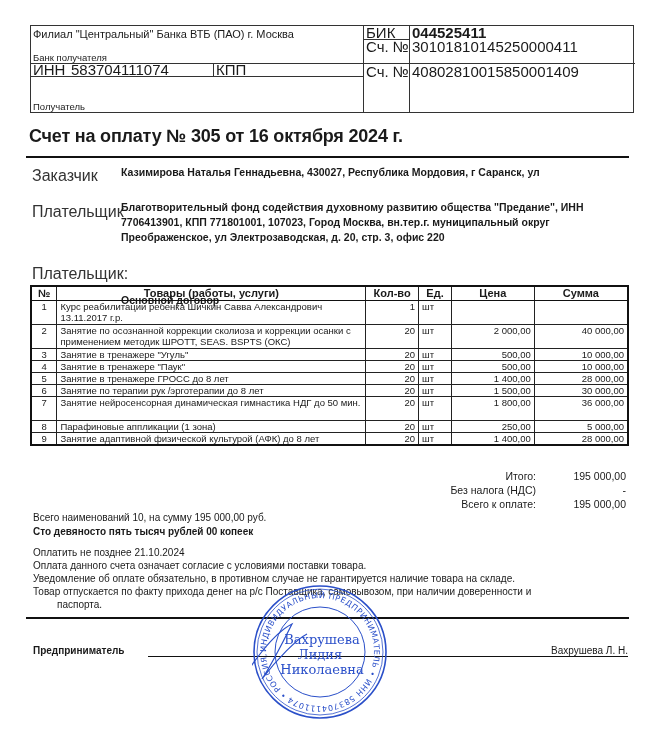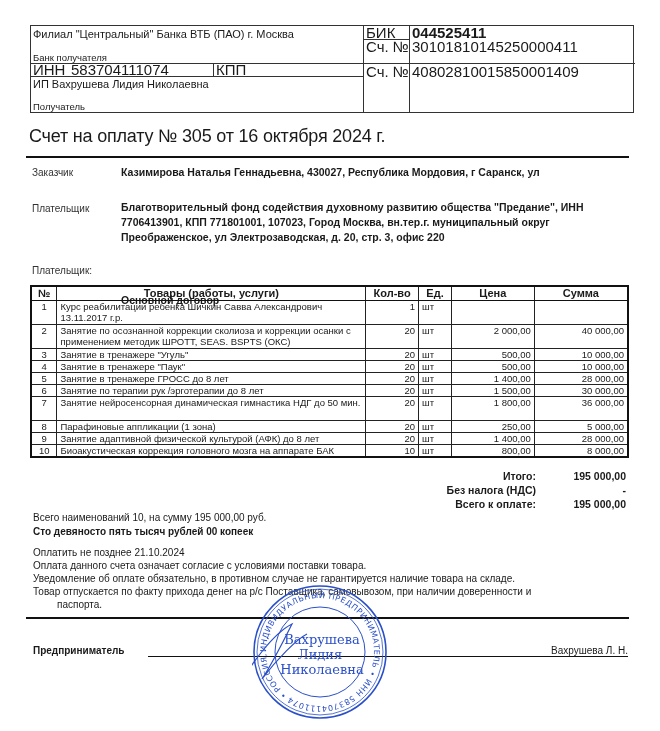--- a/index.html
+++ b/index.html
@@ -9,37 +9,37 @@
   }
   .abs { position: absolute; }
   
   .bank {
     position: absolute; left: 30px; top: 25px; width: 604px; height: 88px;
     border: 1px solid #333; box-sizing: border-box;
   }
   .bank .cell { position: absolute; font-size: 15px; line-height: 12px; }
   .bank .line { position: absolute; background: #333; }
   .title {
-    position: absolute; left: 29px; top: 126px; font-size: 18px; font-weight: normal; letter-spacing: -0.2px;
+    position: absolute; left: 29px; top: 126px; font-size: 18px; font-weight: bold; letter-spacing: -0.2px;
   }
   .rule-thick { position: absolute; left: 26px; width: 603px; height: 2px; background: #111; }
-  .lbl { position: absolute; font-size: 10px; color: #333; }
+  .lbl { position: absolute; font-size: 16px; color: #333; }
   .val { position: absolute; font-size: 10.5px; font-weight: bold; line-height: 15px; }
   
   table.goods {
     position: absolute; left: 30px; top: 285px; width: 599px; border-collapse: collapse;
     border: 2px solid #111; font-size: 9.5px;
   }
   table.goods th, table.goods td {
     border: 1px solid #222; padding: 0 3px; line-height: 11px; vertical-align: top;
   }
   table.goods th { font-size: 11px; font-weight: bold; line-height: 13px; text-align: center; border-bottom: 1.5px solid #111; }
   table.goods td.num { text-align: center; }
   table.goods td.r { text-align: right; }
-  .totals { position: absolute; font-size: 10.5px; font-weight: bold; }
+  .totals { position: absolute; font-size: 10.5px; font-weight: normal; }
   .text { position: absolute; font-size: 10px; line-height: 13px; }
   .stamp { position: absolute; left: 252px; top: 584px; width: 136px; height: 136px; }
 </style>
 </head>
 <body>
 
 <div class="bank">
 
   <div class="line" style="left:332px; top:0; width:1px; height:86px;"></div>
   <div class="line" style="left:378px; top:0; width:1px; height:86px;"></div>
@@ -48,21 +48,20 @@
   <div class="line" style="left:332px; top:13px; width:46px; height:1px;"></div>
   <div class="line" style="left:332px; top:37px; width:272px; height:1px;"></div>
   <div class="line" style="left:0; top:50px; width:332px; height:1px;"></div>
   <div class="line" style="left:182px; top:37px; width:1px; height:13px;"></div>
 
   <div class="cell" style="left:2px; top:2px; font-size:11px;">Филиал "Центральный" Банка ВТБ (ПАО) г. Москва</div>
   <div class="cell" style="left:2px; top:26px; font-size:9.5px;">Банк получателя</div>
   <div class="cell" style="left:2px; top:38px;">ИНН</div>
   <div class="cell" style="left:40px; top:38px;">583704111074</div>
   <div class="cell" style="left:185px; top:38px;">КПП</div>
-  <div class="cell" style="left:2px; top:52px; font-size:11px;">ИП Вахрушева Лидия Николаевна</div>
   <div class="cell" style="left:2px; top:75px; font-size:9.5px;">Получатель</div>
 
   <div class="cell" style="left:335px; top:1px;">БИК</div>
   <div class="cell" style="left:381px; top:1px;font-weight:bold;">044525411</div>
   <div class="cell" style="left:335px; top:15px;">Сч. №</div>
   <div class="cell" style="left:381px; top:15px;">30101810145250000411</div>
   <div class="cell" style="left:335px; top:40px;">Сч. №</div>
   <div class="cell" style="left:381px; top:40px;">40802810015850001409</div>
 </div>
 
@@ -162,28 +161,20 @@
       <td class="r">250,00</td>
       <td class="r">5 000,00</td>
     </tr>
     <tr>
       <td class="num">9</td>
       <td>Занятие  адаптивной физической культурой (АФК) до 8 лет</td>
       <td class="r">20</td>
       <td>шт</td>
       <td class="r">1 400,00</td>
       <td class="r">28 000,00</td>
-    </tr>
-    <tr>
-      <td class="num">10</td>
-      <td>Биоакустическая коррекция головного мозга на аппарате БАК</td>
-      <td class="r">10</td>
-      <td>шт</td>
-      <td class="r">800,00</td>
-      <td class="r">8 000,00</td>
     </tr>
   </tbody>
 </table>
 
 <div class="totals" style="right:505px; left:auto; top:470px; width:150px; text-align:right; left:386px;">Итого:</div>
 <div class="totals" style="left:540px; top:470px; width:86px; text-align:right;">195 000,00</div>
 <div class="totals" style="left:386px; top:484px; width:150px; text-align:right;">Без налога (НДС)</div>
 <div class="totals" style="left:540px; top:484px; width:86px; text-align:right;">-</div>
 <div class="totals" style="left:386px; top:498px; width:150px; text-align:right;">Всего к оплате:</div>
 <div class="totals" style="left:540px; top:498px; width:86px; text-align:right;">195 000,00</div>

